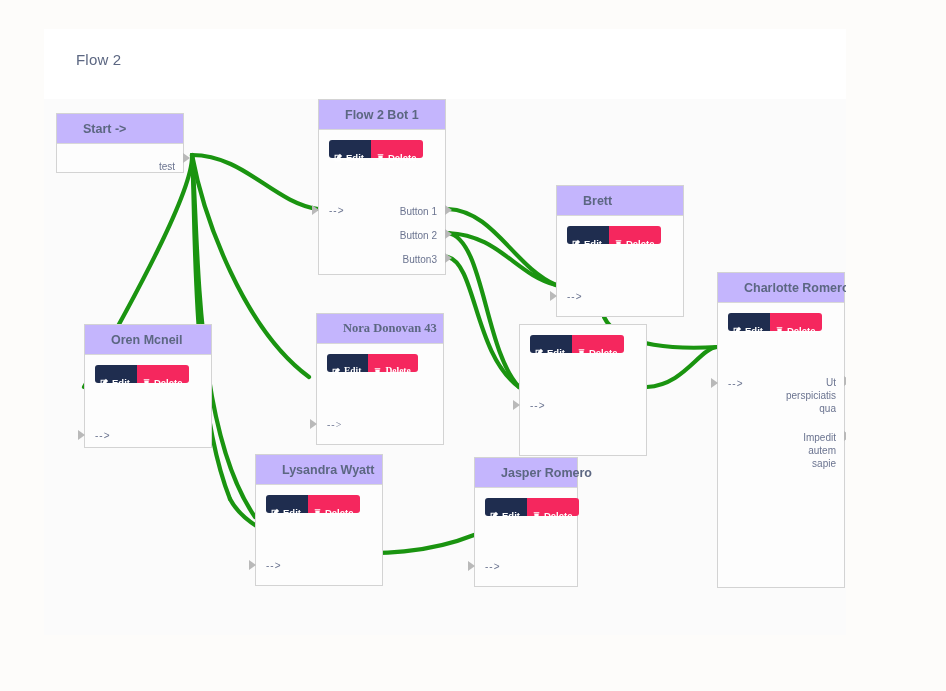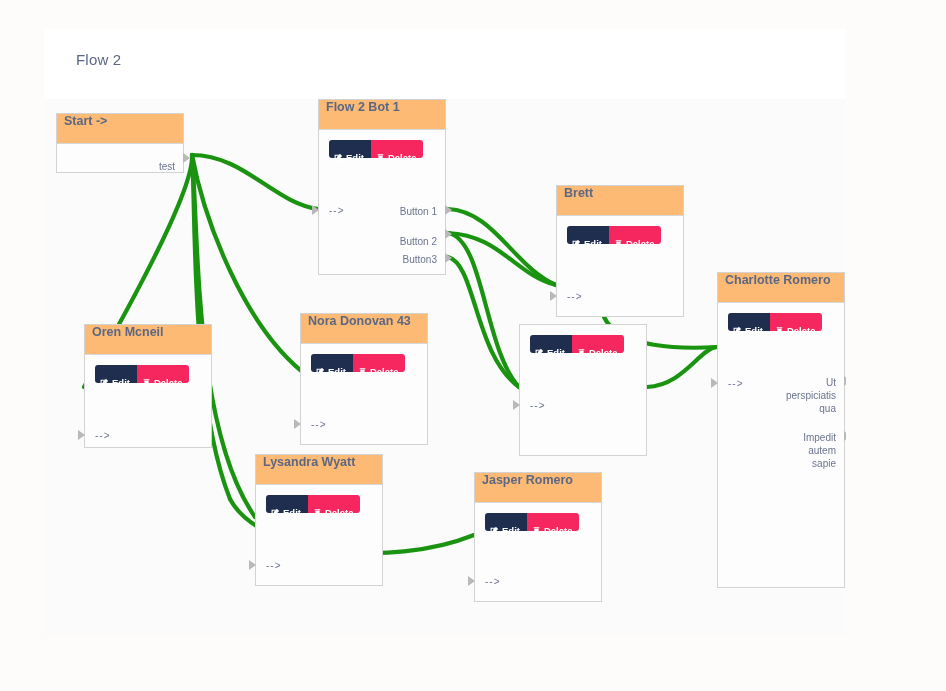--- a/index.html
+++ b/index.html
@@ -29,24 +29,24 @@
 
   
   .node{
     position:absolute;
     background:#fdfdfd;
     border:1px solid #d3d3d3;
     box-sizing:border-box;
   }
   .node-head{
     height:30px;
-    background:#fdba74;
+    background:#c4b5fd;
     border-bottom:1px solid #d8d8d8;
-    display:flex;
-    padding:0 7px;
+    display:flex;align-items:center;
+    padding:0 26px;
     box-sizing:border-box;
   }
   .node-title{
     font-size:12.5px;color:#5c6782;font-weight:bold;white-space:nowrap;
   }
   .node-body{position:relative;height:calc(100% - 30px);}
 
   .btn-row{position:absolute;left:10px;top:10px;display:flex;}
   .btn{
     display:flex;align-items:center;
@@ -145,21 +145,21 @@
             </svg>
             <span>Delete</span>
           </div>
         </div>
         <div class="port-in" style="left:10px;top:75px;">--&gt;</div>
         <div class="port-tri" style="left:-7px;top:75px;"></div>
 
         <div class="port-out" style="top:75px;margin-left:16px;">Button 1</div>
         <div class="port-tri" style="right:-7px;top:75px;"></div>
 
-        <div class="port-out" style="top:105px;">Button 2</div>
+        <div class="port-out" style="top:99px;">Button 2</div>
         <div class="port-tri" style="right:-7px;top:99px;"></div>
 
         <div class="port-out" style="top:123px;">Button3</div>
         <div class="port-tri" style="right:-7px;top:123px;"></div>
       </div>
     </div>
 
     <div class="node" style="left:40px;top:225px;width:128px;height:124px;">
       <div class="node-head">
         <span class="node-title">Oren Mcneil</span>
@@ -178,21 +178,21 @@
               <path fill="#fff" d="M3 2h10v2H3zM4 5h8l-.8 9H4.8z"></path>
             </svg>
             <span>Delete</span>
           </div>
         </div>
         <div class="port-in" style="left:10px;top:75px;">--&gt;</div>
         <div class="port-tri" style="left:-7px;top:75px;"></div>
       </div>
     </div>
 
-    <div class="node" style="left:256px;top:214px;width:128px;height:132px;">
+    <div class="node" style="left:272px;top:214px;width:128px;height:132px;font-family:Liberation Serif, serif;">
       <div class="node-head">
         <span class="node-title">Nora Donovan 43</span>
       </div>
       <div class="node-body">
         <div class="btn-row">
           <div class="btn btn-edit">
             <svg width="9" height="9" viewBox="0 0 16 16">
               <path fill="#fff" d="M1 3h8v2H3v8h8V9h2v6H1z"></path>
                 <path fill="#fff" d="M10.5 1.5l4 4-5.5 5.5H5V7z"></path>
             </svg>
@@ -228,21 +228,21 @@
               <path fill="#fff" d="M3 2h10v2H3zM4 5h8l-.8 9H4.8z"></path>
             </svg>
             <span>Delete</span>
           </div>
         </div>
         <div class="port-in" style="left:10px;top:75px;">--&gt;</div>
         <div class="port-tri" style="left:-7px;top:75px;"></div>
       </div>
     </div>
 
-    <div class="node" style="left:430px;top:373px;width:128px;height:130px;">
+    <div class="node" style="left:430px;top:358px;width:104px;height:130px;">
       <div class="node-head">
         <span class="node-title">Jasper Romero</span>
       </div>
       <div class="node-body">
         <div class="btn-row">
           <div class="btn btn-edit">
             <svg width="9" height="9" viewBox="0 0 16 16">
               <path fill="#fff" d="M1 3h8v2H3v8h8V9h2v6H1z"></path>
                 <path fill="#fff" d="M10.5 1.5l4 4-5.5 5.5H5V7z"></path>
             </svg>

